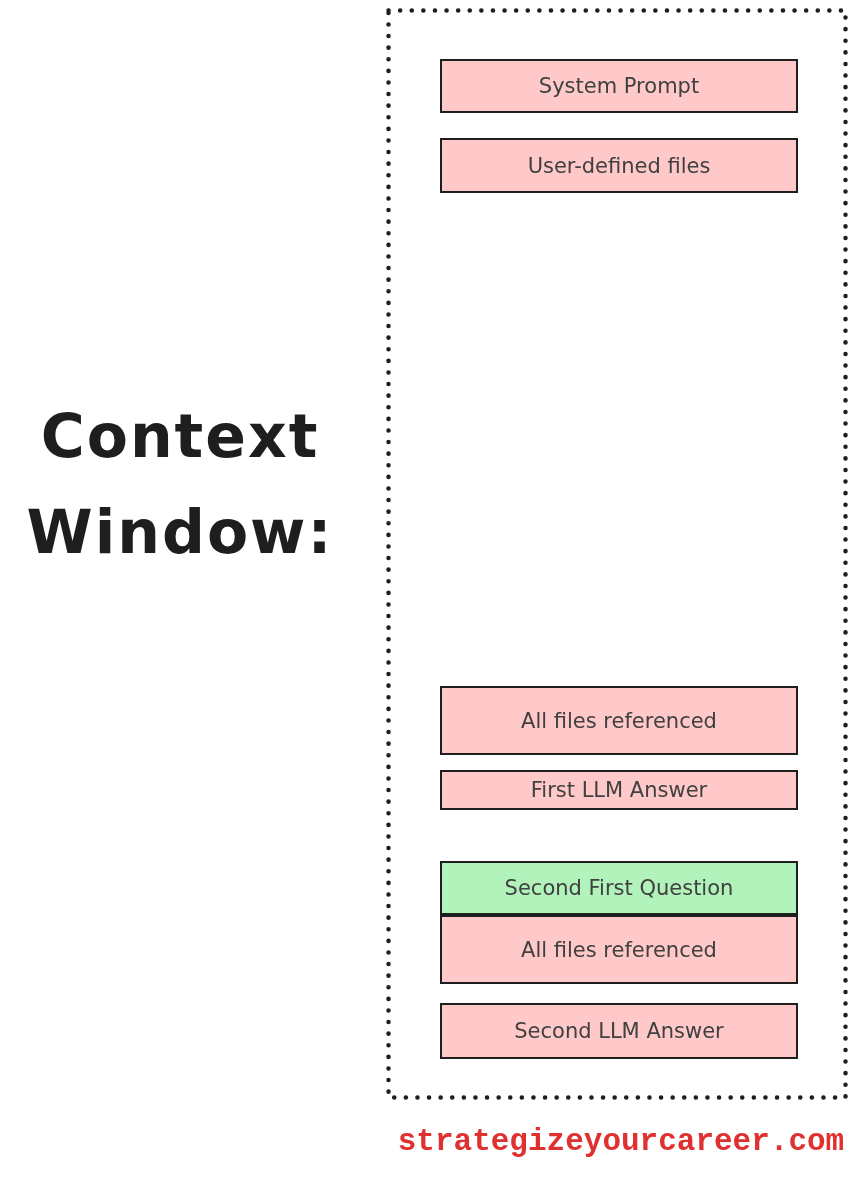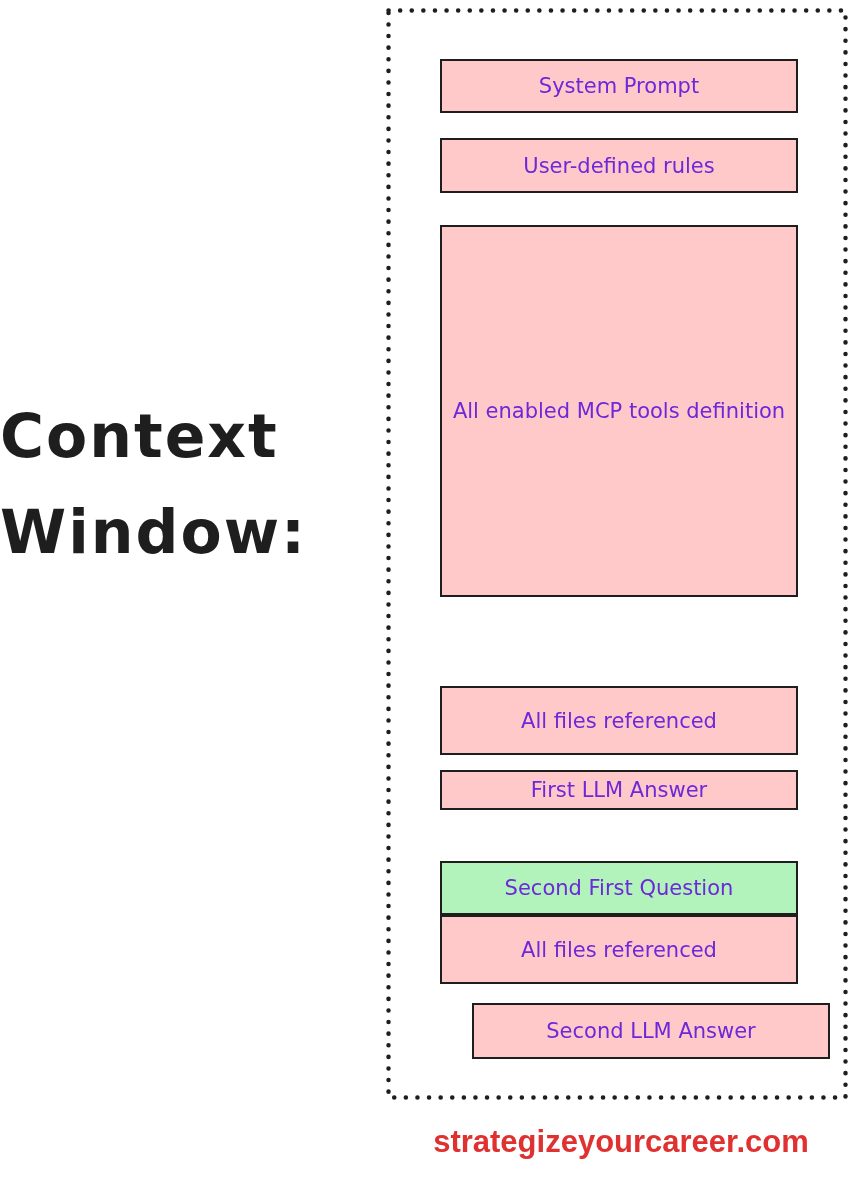--- a/index.html
+++ b/index.html
@@ -13,20 +13,21 @@
     height: 1179px;
     background: #ffffff;
     overflow: hidden;
     font-family: "DejaVu Sans", sans-serif;
   }
   .page-title {
     position: absolute;
     left: 0px;
     top: 388px;
     width: 360px;
+    text-align: center;
     font-size: 60px;
     line-height: 96px;
     font-weight: bold;
     color: #1e1e1e;
     letter-spacing: 2px;
     font-family: cursive, "DejaVu Sans", sans-serif;
   }
   .cw-border {
     position: absolute;
     left: 386px;
@@ -43,42 +44,42 @@
     position: absolute;
     left: 52px;
     width: 358px;
     box-sizing: border-box;
     border: 2.5px solid #1e1e1e;
     display: flex;
     align-items: center;
     justify-content: center;
     text-align: center;
     font-size: 21px;
-    color: #6d28d9;
+    color: #404040;
     font-family: cursive, "DejaVu Sans", sans-serif;
   }
   .b0 { top: 51px;  height: 54px; }
   .b1 { top: 130px; height: 55px; }
   .b2 { top: 217px; height: 372px; }
   .b3 { top: 624px; height: 54px; }
   .b4 { top: 678px; height: 69px; }
   .b5 { top: 762px; height: 40px; }
   .b6 { top: 853px; height: 54px; }
   .b7 { top: 907px; height: 69px; }
   .b8 { top: 995px; height: 56px; }
   .watermark {
     position: absolute;
     left: 388px;
     top: 1124px;
     width: 466px;
     text-align: center;
     font-size: 31px;
     font-weight: bold;
     color: #e03131;
-    font-family: Liberation Sans, sans-serif;
+    font-family: Liberation Mono, monospace;
     letter-spacing: 0px;
     white-space: nowrap;
   }
 </style>
 </head>
 <body>
 
 <div id="canvas">
 
   <div class="page-title">Context Window:</div>
@@ -87,45 +88,42 @@
     <rect x="2.5" y="2.5" width="457" height="1087" fill="none" stroke="#1e1e1e" stroke-width="4.5" stroke-dasharray="0.1 11.5" stroke-linecap="round"></rect>
   </svg>
 
   <div class="cw-container">
 
     <div class="block b0" style="background-color: rgb(255, 201, 201);">
       <span>System Prompt</span>
     </div>
 
     <div class="block b1" style="background-color: rgb(255, 201, 201);">
-      <span>User-defined rules</span>
+      <span>User-defined files</span>
     </div>
 
-    <div class="block b2" style="background-color: rgb(255, 201, 201);">
-      <span>All enabled MCP tools definition</span>
-    </div>
 
 
     <div class="block b4" style="background-color: rgb(255, 201, 201);">
       <span>All files referenced</span>
     </div>
 
     <div class="block b5" style="background-color: rgb(255, 201, 201);">
       <span>First LLM Answer</span>
     </div>
 
     <div class="block b6" style="background-color: rgb(178, 242, 187);">
       <span>Second First Question</span>
     </div>
 
     <div class="block b7" style="background-color: rgb(255, 201, 201);">
       <span>All files referenced</span>
     </div>
 
-    <div class="block b8" style="background-color: rgb(255, 201, 201); margin-left: 32px;">
+    <div class="block b8" style="background-color: rgb(255, 201, 201);">
       <span>Second LLM Answer</span>
     </div>
 
   </div>
 
   <div class="watermark">strategizeyourcareer.com</div>
 
 </div>
 
 </body></html>

